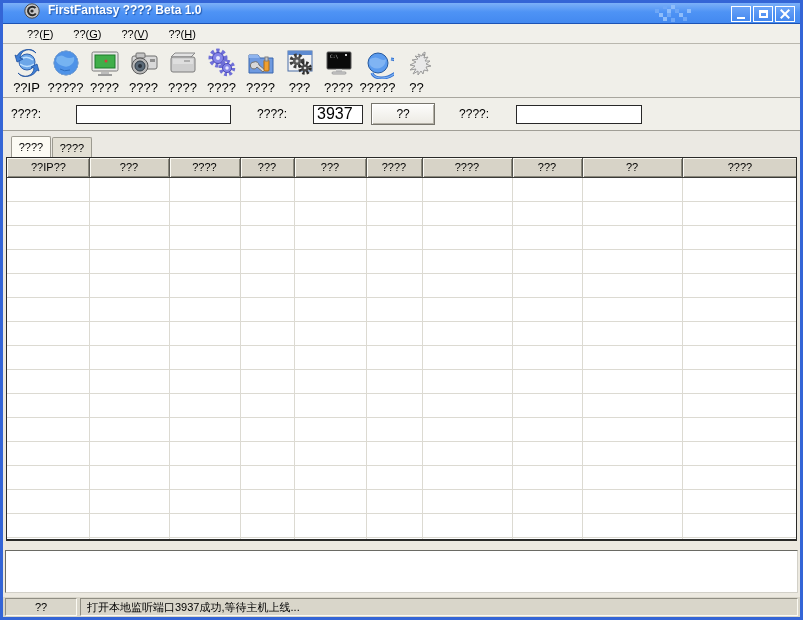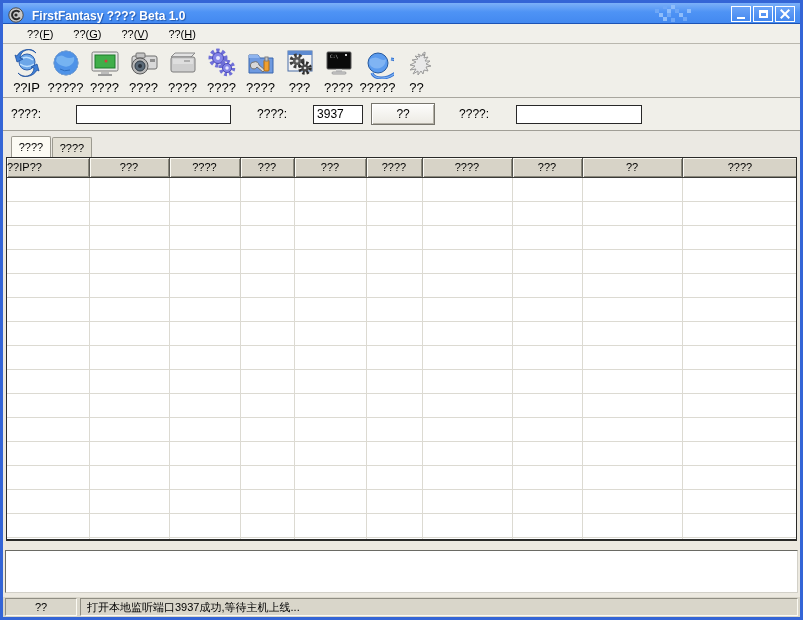--- a/index.html
+++ b/index.html
@@ -12,22 +12,22 @@
     background:#ece9e0;
     display:flex; flex-direction:column;
     position:relative;
   }
 
   
   .titlebar {
     height:21px; flex:0 0 21px;
     background:linear-gradient(#7cb0f8, #4e93f5 45%, #4389f0);
     border-bottom:1px solid #1d53b4;
-    display:flex; align-items:flex-end;
-    padding:0 3px; position:relative;
+    display:flex; align-items:flex-start;
+    padding:0 19px; position:relative;
   }
   .app-icon { width:16px; height:16px; margin:0 4px 0 2px; flex:0 0 16px; }
   .title-text {
     color:#fff; font-weight:bold; font-size:12px;
     text-shadow:1px 1px 1px #2158ae; margin-left:4px;
     white-space:nowrap;
   }
   .mosaic { position:absolute; right:103px; top:2px; }
   .winbtns { position:absolute; right:5px; top:3px; display:flex; gap:2px; }
   .winbtn {
@@ -80,21 +80,21 @@
   .formrow {
     height:33px; flex:0 0 33px;
     background:#f0efe9;
     border-bottom:1px solid #a09e96;
     box-shadow:0 1px 0 #fdfdfb;
     display:flex; align-items:center;
   }
   .f-label { white-space:nowrap; font-size:12px; }
   .txt {
     height:19px; border:1px solid #282828; background:#fff;
-    font-family:"Liberation Sans",sans-serif; font-size:12px;
+    font-family:"Liberation Sans",sans-serif; font-size:16px;
     padding:1px 3px; outline:none;
   }
   .btn-classic {
     height:22px; width:64px;
     background:linear-gradient(#fdfdfc,#eceae3);
     border:1px solid #76746c;
     box-shadow:inset 1px 1px 0 #fff, inset -1px -1px 0 #b3b0a6;
     font-size:12px; cursor:default;
   }
 
@@ -126,21 +126,21 @@
   table.hosts { border-collapse:collapse; table-layout:fixed; width:791px; }
   table.hosts th {
     height:19px; background:#d7d3c7;
     font-weight:normal; font-size:11px;
     border-right:1px solid #55544e;
     border-bottom:1px solid #3a3a36;
     box-shadow:inset 1px 1px 0 #fbfaf3, inset -1px -1px 0 #8a887c;
     text-align:center; white-space:nowrap; overflow:hidden;
     cursor:default;
   }
-  table.hosts th:first-child { text-align:left; padding-left:0; }
+  table.hosts th:first-child { text-align:left; padding-left:24px; }
   table.hosts td {
     height:24px;
     border-right:1px solid #dcdad2;
     border-bottom:1px solid #dcdad2;
   }
 
   
   .logbox {
     flex:1; margin:9px 2px 4px 2px;
     background:#fff;

